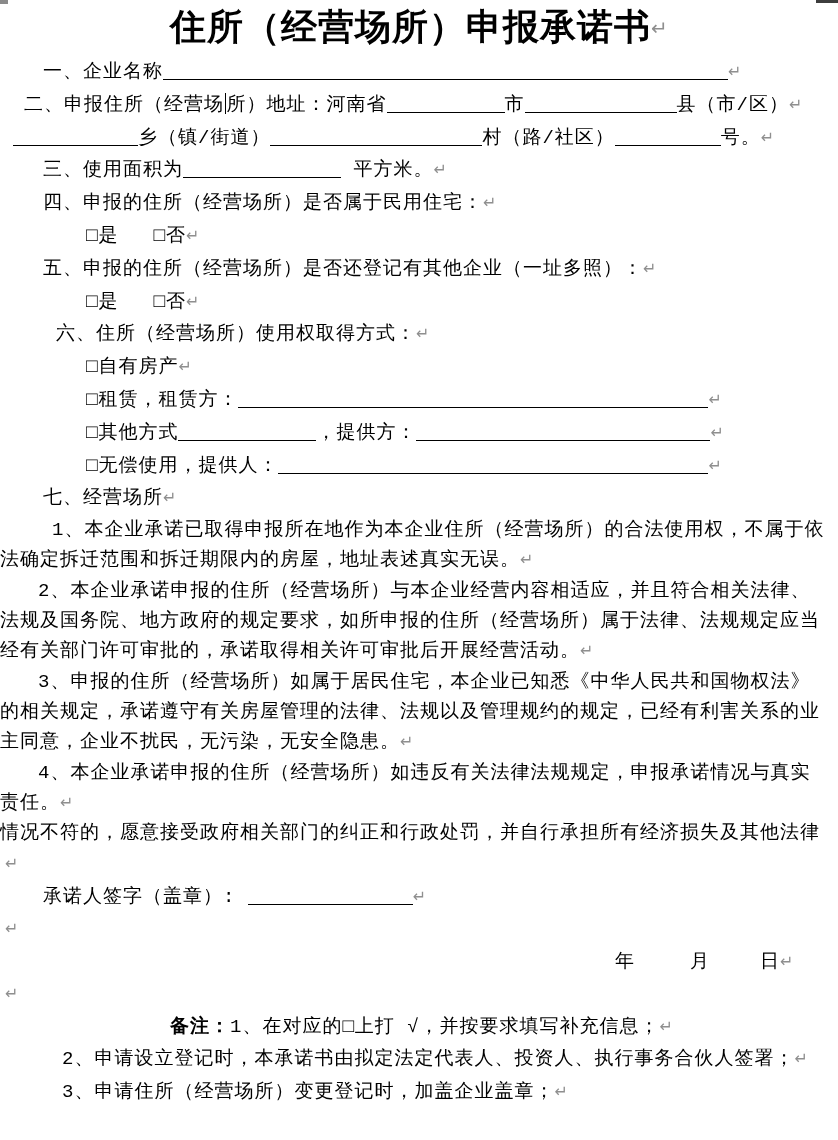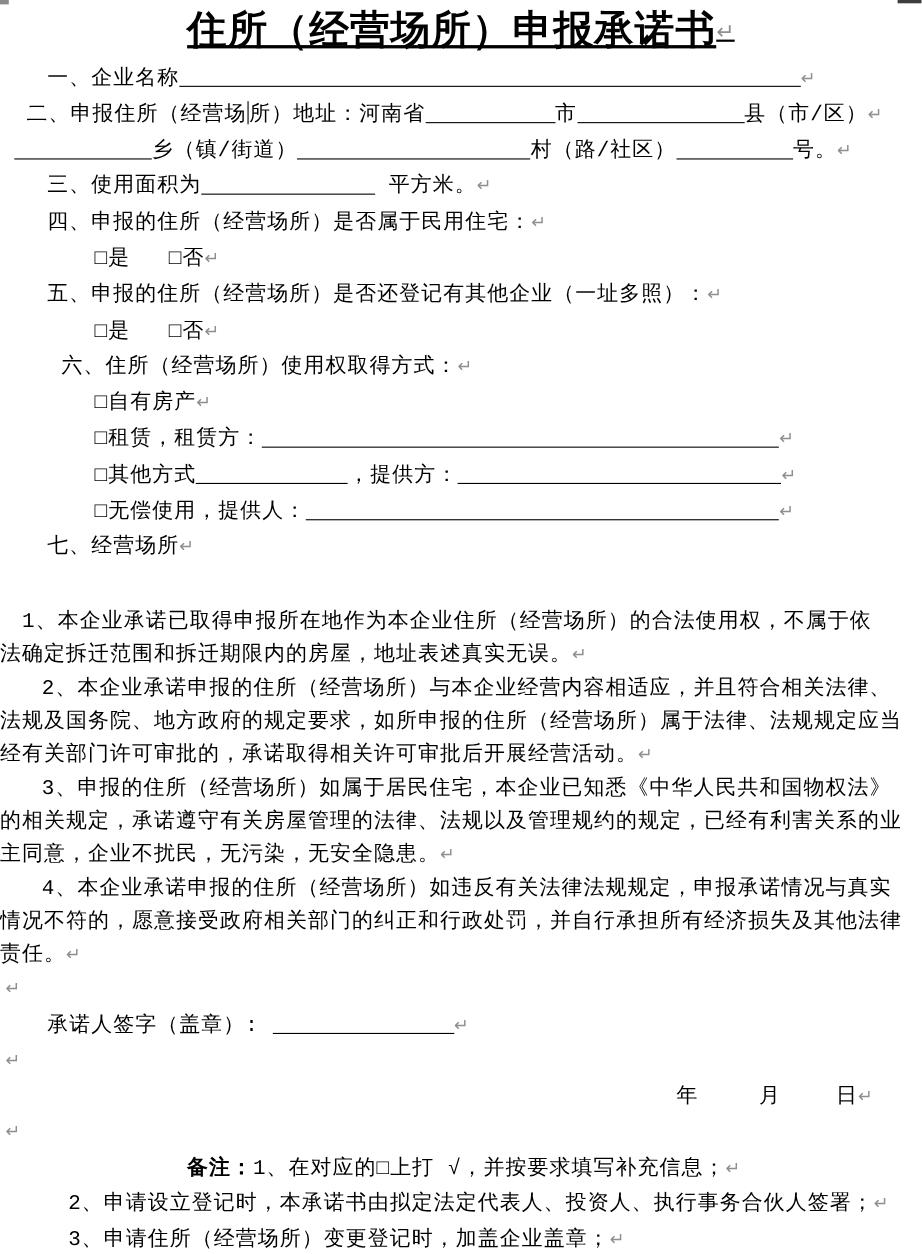--- a/index.html
+++ b/index.html
@@ -9,21 +9,20 @@
     background:#ffffff;
     color:#000;
     font-family:"Liberation Serif","DejaVu Serif",serif;
     overflow:hidden;
   }
   .title-row{
     height:55px;
     display:flex;align-items:center;justify-content:center;
     font-size:36px;font-weight:bold;letter-spacing:1px;
     white-space:nowrap;
-    text-decoration:underline;
   }
   .title-row .pmark{font-size:20px;font-weight:normal;}
   .line{
     white-space:nowrap;
     font-size:19px;
     letter-spacing:1px;
     box-sizing:border-box;
   }
   .txt{display:inline;font-family:Liberation Mono, monospace;}
   .bold{font-weight:bold;}
@@ -68,31 +67,31 @@
       <div class="line" style="height: 32.8px; line-height: 32.8px; padding-left: 43px;"><span class="txt">四、申报的住所（经营场所）是否属于民用住宅：</span><span class="pmark">↵</span></div>
       <div class="line" style="height: 32.8px; line-height: 32.8px; padding-left: 86px;"><span class="checkbox">□</span><span class="txt">是</span><span class="gap" style="width: 35px;"></span><span class="checkbox">□</span><span class="txt">否</span><span class="pmark">↵</span></div>
       <div class="line" style="height: 32.8px; line-height: 32.8px; padding-left: 43px;"><span class="txt">五、申报的住所（经营场所）是否还登记有其他企业（一址多照）：</span><span class="pmark">↵</span></div>
       <div class="line" style="height: 32.8px; line-height: 32.8px; padding-left: 86px;"><span class="checkbox">□</span><span class="txt">是</span><span class="gap" style="width: 35px;"></span><span class="checkbox">□</span><span class="txt">否</span><span class="pmark">↵</span></div>
       <div class="line" style="height: 32.8px; line-height: 32.8px; padding-left: 56px;"><span class="txt">六、住所（经营场所）使用权取得方式：</span><span class="pmark">↵</span></div>
       <div class="line" style="height: 32.8px; line-height: 32.8px; padding-left: 86px;"><span class="checkbox">□</span><span class="txt">自有房产</span><span class="pmark">↵</span></div>
       <div class="line" style="height: 32.8px; line-height: 32.8px; padding-left: 86px;"><span class="checkbox">□</span><span class="txt">租赁，租赁方：</span><span class="blank" style="width: 470px;"></span><span class="pmark">↵</span></div>
       <div class="line" style="height: 32.8px; line-height: 32.8px; padding-left: 86px;"><span class="checkbox">□</span><span class="txt">其他方式</span><span class="blank" style="width: 138px;"></span><span class="txt">，提供方：</span><span class="blank" style="width: 294px;"></span><span class="pmark">↵</span></div>
       <div class="line" style="height: 32.8px; line-height: 32.8px; padding-left: 86px;"><span class="checkbox">□</span><span class="txt">无偿使用，提供人：</span><span class="blank" style="width: 430px;"></span><span class="pmark">↵</span></div>
       <div class="line" style="height: 32.8px; line-height: 32.8px; padding-left: 43px;"><span class="txt">七、经营场所</span><span class="pmark">↵</span></div>
-      <div class="line" style="height: 30.3px; line-height: 30.3px; padding-left: 20px; margin-top: 36px;"><span class="txt">1、本企业承诺已取得申报所在地作为本企业住所（经营场所）的合法使用权，不属于依</span></div>
+      <div class="line" style="height: 30.3px; line-height: 30.3px; padding-left: 52px;"><span class="txt">1、本企业承诺已取得申报所在地作为本企业住所（经营场所）的合法使用权，不属于依</span></div>
       <div class="line" style="height: 30.3px; line-height: 30.3px; padding-left: 0px;"><span class="txt">法确定拆迁范围和拆迁期限内的房屋，地址表述真实无误。</span><span class="pmark">↵</span></div>
       <div class="line" style="height: 30.3px; line-height: 30.3px; padding-left: 38px;"><span class="txt">2、本企业承诺申报的住所（经营场所）与本企业经营内容相适应，并且符合相关法律、</span></div>
       <div class="line" style="height: 30.3px; line-height: 30.3px; padding-left: 0px;"><span class="txt">法规及国务院、地方政府的规定要求，如所申报的住所（经营场所）属于法律、法规规定应当</span></div>
       <div class="line" style="height: 30.3px; line-height: 30.3px; padding-left: 0px;"><span class="txt">经有关部门许可审批的，承诺取得相关许可审批后开展经营活动。</span><span class="pmark">↵</span></div>
       <div class="line" style="height: 30.3px; line-height: 30.3px; padding-left: 38px;"><span class="txt">3、申报的住所（经营场所）如属于居民住宅，本企业已知悉《中华人民共和国物权法》</span></div>
       <div class="line" style="height: 30.3px; line-height: 30.3px; padding-left: 0px;"><span class="txt">的相关规定，承诺遵守有关房屋管理的法律、法规以及管理规约的规定，已经有利害关系的业</span></div>
       <div class="line" style="height: 30.3px; line-height: 30.3px; padding-left: 0px;"><span class="txt">主同意，企业不扰民，无污染，无安全隐患。</span><span class="pmark">↵</span></div>
       <div class="line" style="height: 30.3px; line-height: 30.3px; padding-left: 38px;"><span class="txt">4、本企业承诺申报的住所（经营场所）如违反有关法律法规规定，申报承诺情况与真实</span></div>
+      <div class="line" style="height: 30.3px; line-height: 30.3px; padding-left: 0px;"><span class="txt">责任。</span><span class="pmark">↵</span></div>
       <div class="line" style="height: 30.3px; line-height: 30.3px; padding-left: 0px;"><span class="txt">情况不符的，愿意接受政府相关部门的纠正和行政处罚，并自行承担所有经济损失及其他法律</span></div>
-      <div class="line" style="height: 30.3px; line-height: 30.3px; padding-left: 0px;"><span class="txt">责任。</span><span class="pmark">↵</span></div>
       <div class="line" style="height: 32.5px; line-height: 32.5px; padding-left: 5px;"><span class="pmark">↵</span></div>
       <div class="line" style="height: 32.5px; line-height: 32.5px; padding-left: 43px;"><span class="txt">承诺人签字（盖章）: </span><span class="blank" style="width: 165px;"></span><span class="pmark">↵</span></div>
       <div class="line" style="height: 32.5px; line-height: 32.5px; padding-left: 5px;"><span class="pmark">↵</span></div>
       <div class="line" style="height: 32.5px; line-height: 32.5px; padding-left: 615px;"><span class="txt">年</span><span class="gap" style="width: 55px;"></span><span class="txt">月</span><span class="gap" style="width: 50px;"></span><span class="txt">日</span><span class="pmark">↵</span></div>
       <div class="line" style="height: 32.5px; line-height: 32.5px; padding-left: 5px;"><span class="pmark">↵</span></div>
       <div class="line" style="height: 32.5px; line-height: 32.5px; padding-left: 5px; text-align: center;"><span class="txt bold">备注：</span><span class="txt">1、在对应的□上打 √，并按要求填写补充信息；</span><span class="pmark">↵</span></div>
       <div class="line" style="height: 32.5px; line-height: 32.5px; padding-left: 62px;"><span class="txt">2、申请设立登记时，本承诺书由拟定法定代表人、投资人、执行事务合伙人签署；</span><span class="pmark">↵</span></div>
       <div class="line" style="height: 32.5px; line-height: 32.5px; padding-left: 62px;"><span class="txt">3、申请住所（经营场所）变更登记时，加盖企业盖章；</span><span class="pmark">↵</span></div>
     </div>
 </div>

